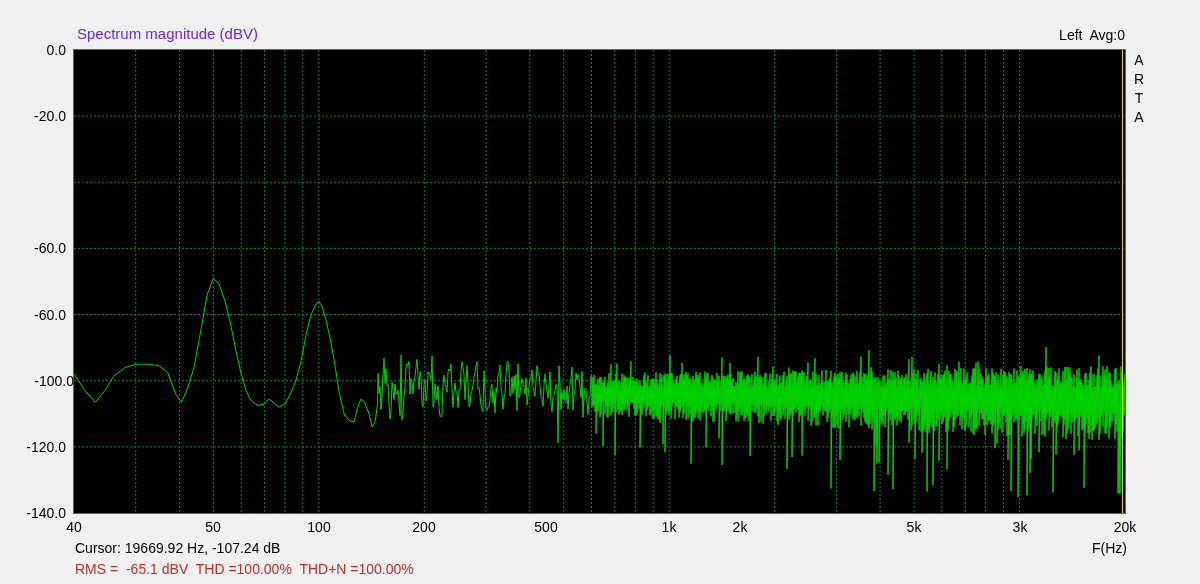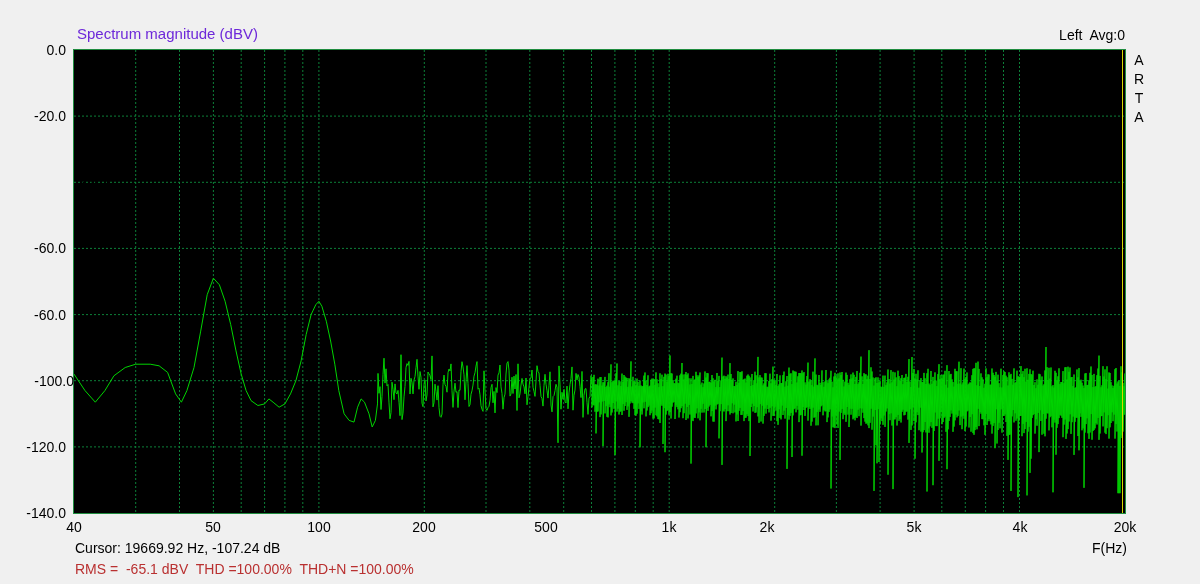--- a/index.html
+++ b/index.html
@@ -82,23 +82,23 @@
     <div class="ylab" style="left: 0px; top: 438px;">-120.0</div>
     <div class="ylab" style="left: 0px; top: 504px;">-140.0</div>
   </div>
 <div class="abs" id="xlabels">
     <div class="xlab" style="left: 34px;">40</div>
     <div class="xlab" style="left: 173px;">50</div>
     <div class="xlab" style="left: 279px;">100</div>
     <div class="xlab" style="left: 384px;">200</div>
     <div class="xlab" style="left: 506px;">500</div>
     <div class="xlab" style="left: 629px;">1k</div>
-    <div class="xlab" style="left: 727px;">2k</div>
+    <div class="xlab" style="left: 700px;">2k</div>
     <div class="xlab" style="left: 874px;">5k</div>
-    <div class="xlab" style="left: 980px;">4k</div>
+    <div class="xlab" style="left: 980px;">3k</div>
     <div class="xlab" style="left: 1085px;">20k</div>
   </div>
 
 <div class="abs" id="fhz">F(Hz)</div>
 
 <div class="abs" id="arta">
     <div>A</div>
     <div>R</div>
     <div>T</div>
     <div>A</div>

